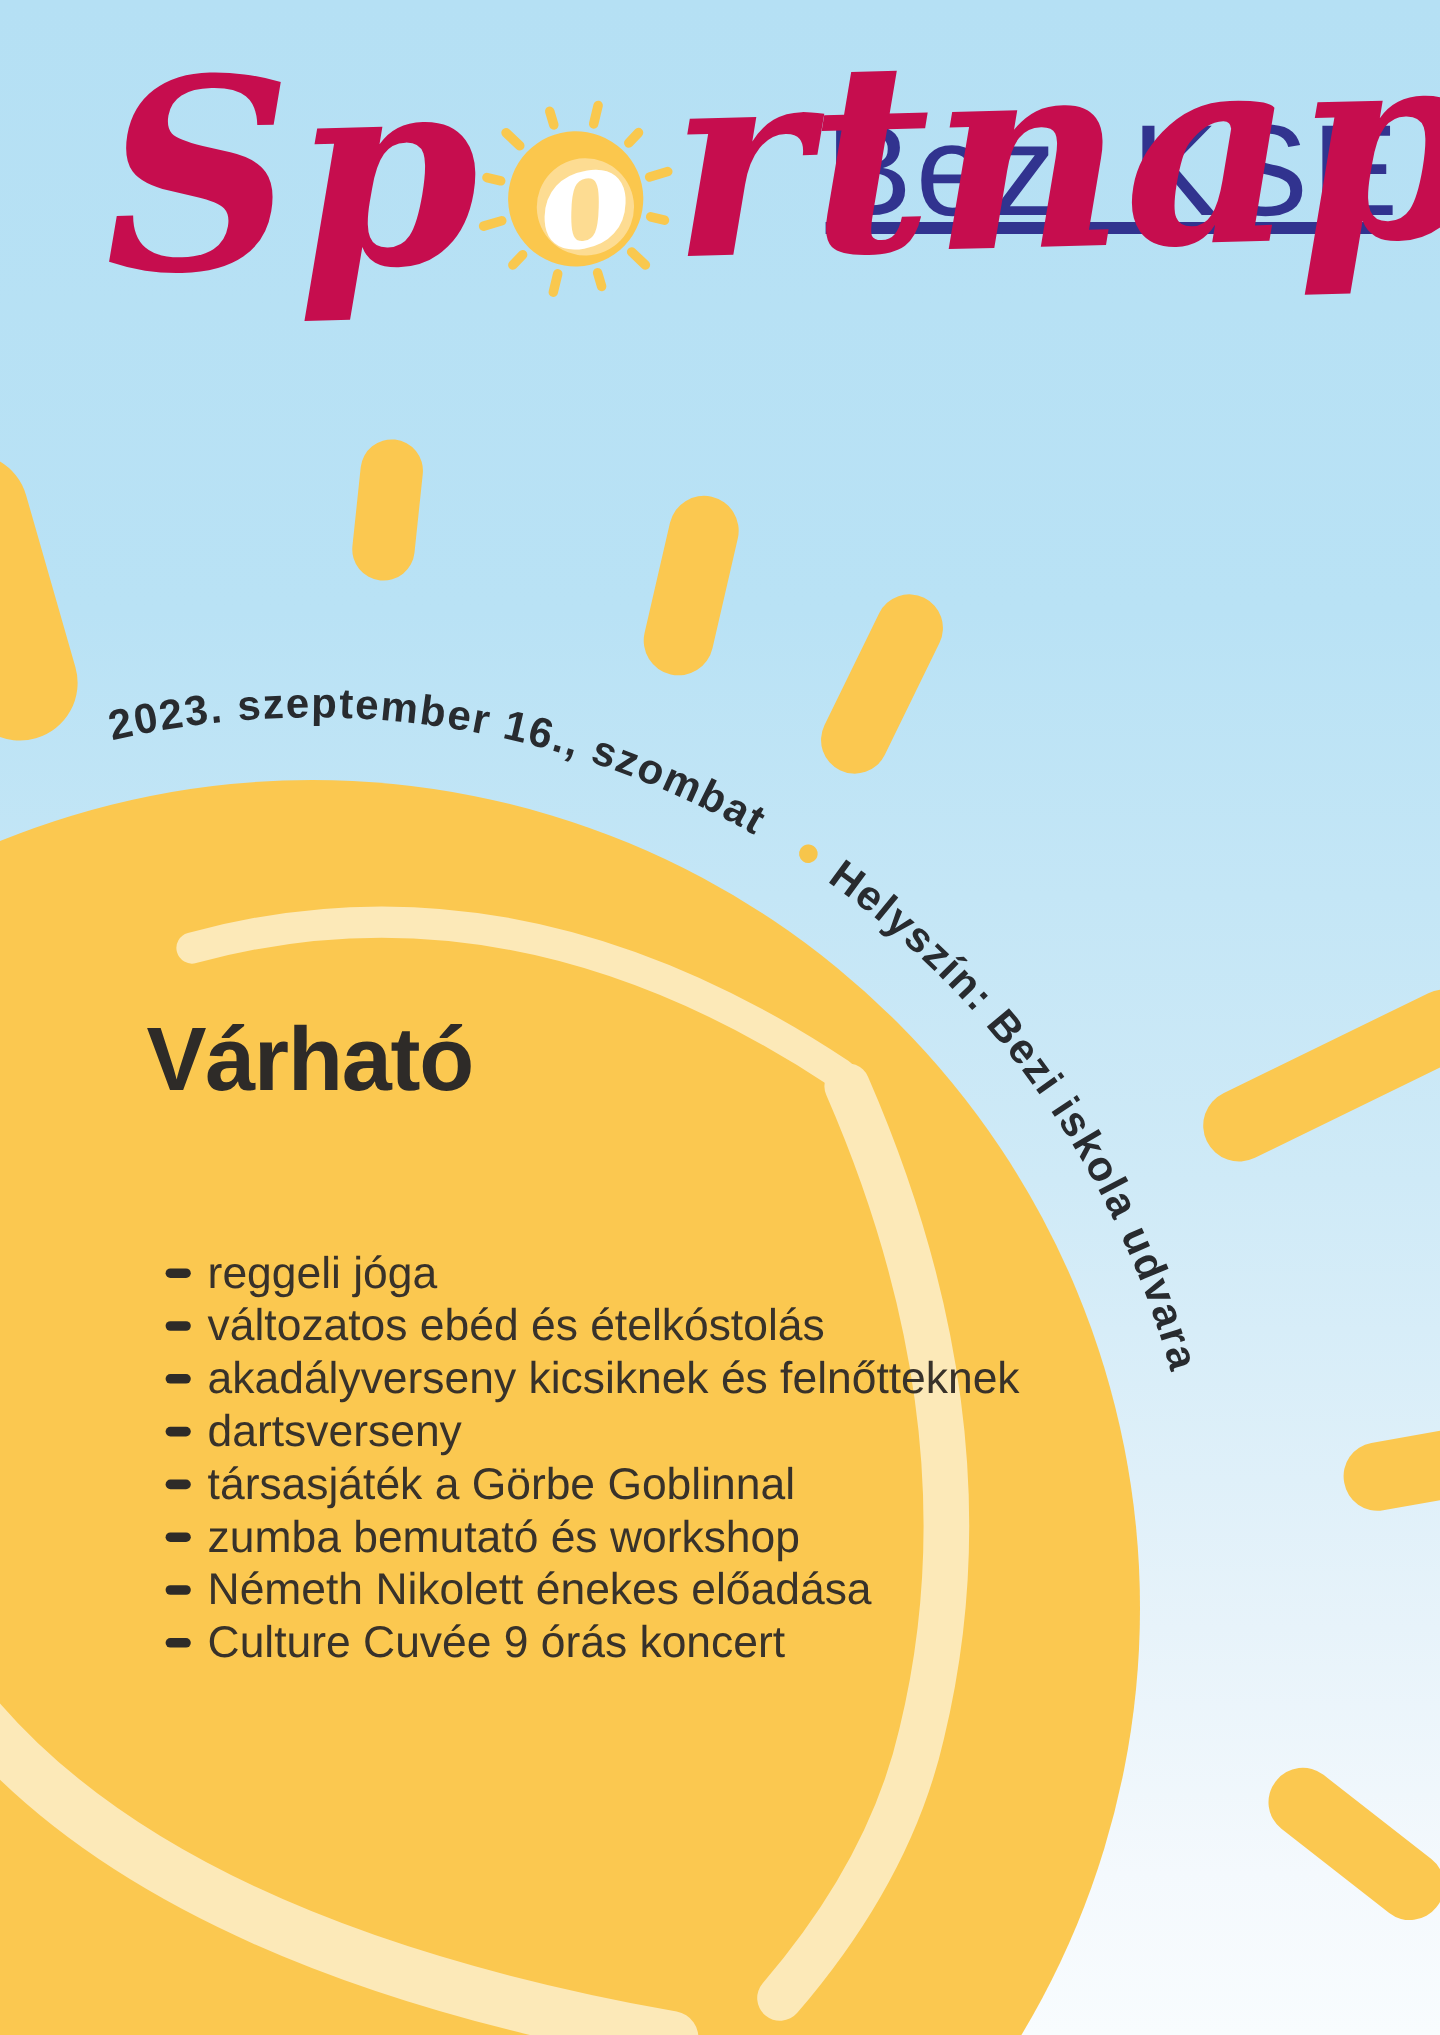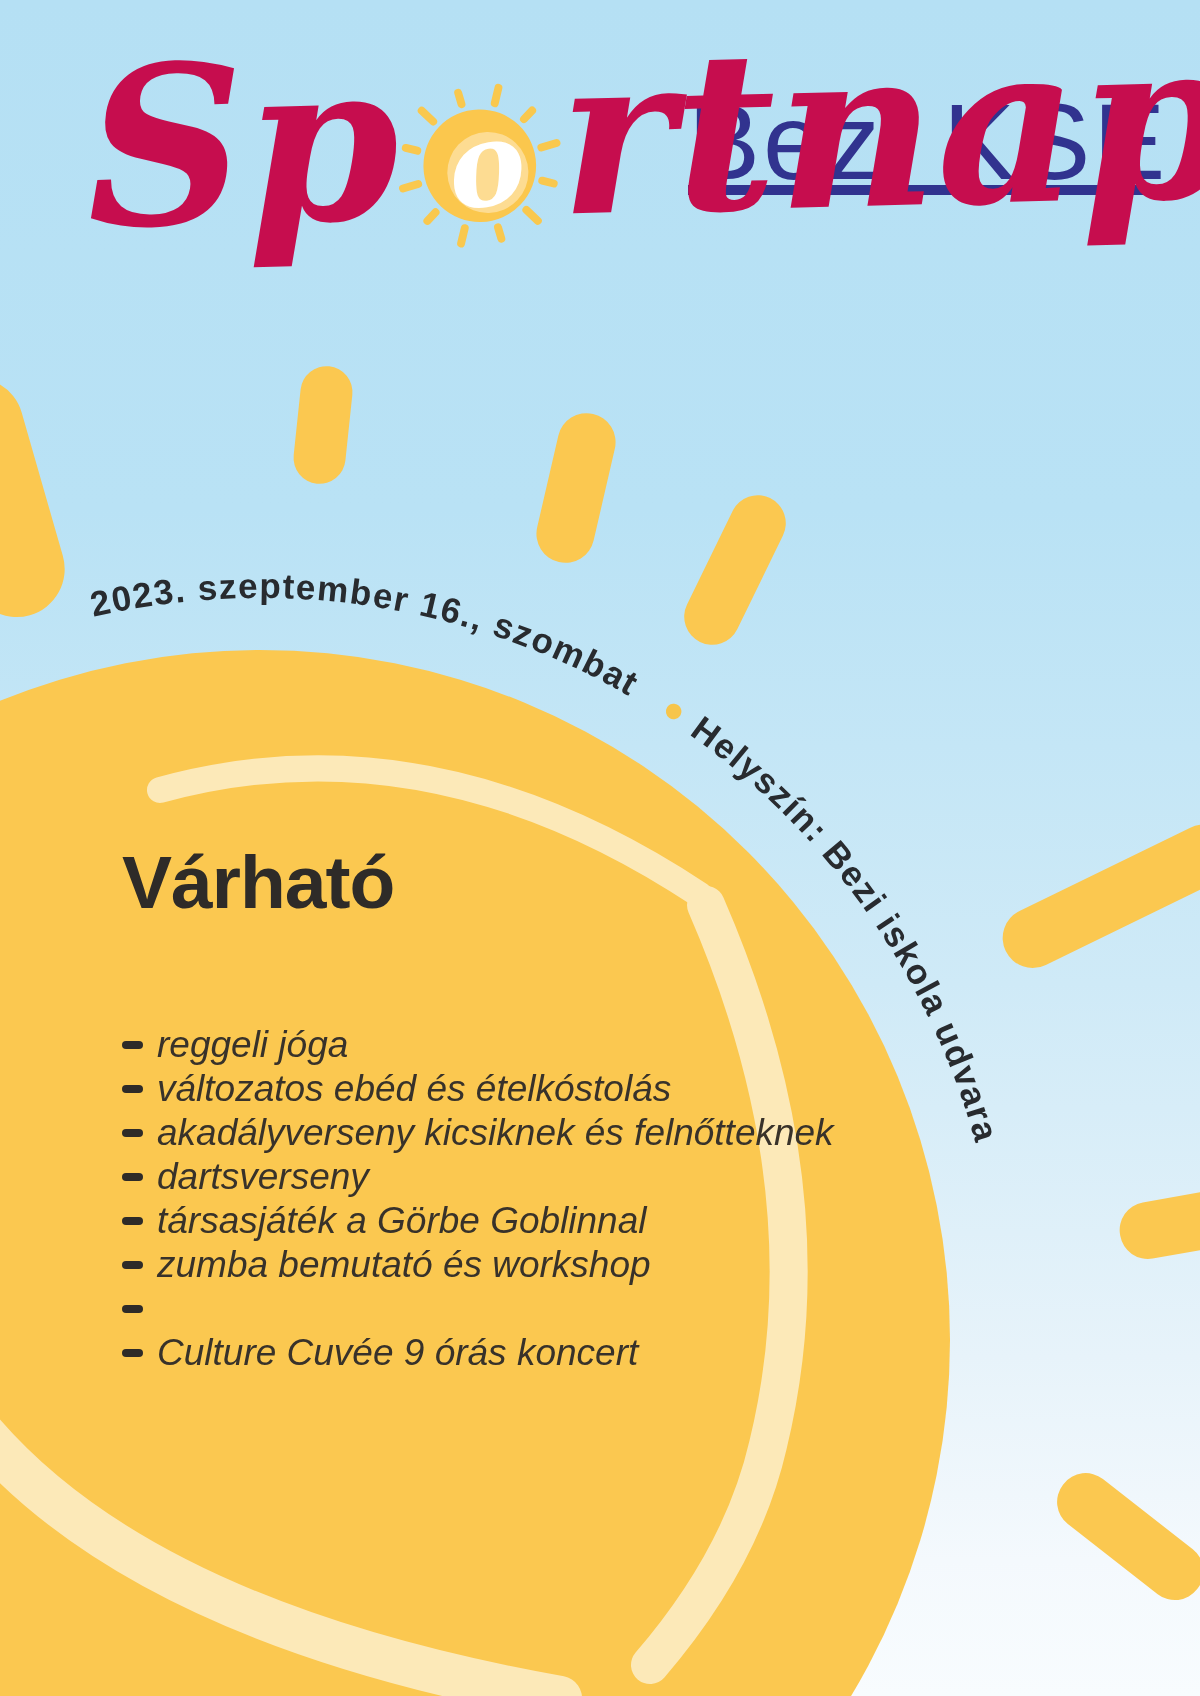--- a/index.html
+++ b/index.html
@@ -67,23 +67,22 @@
     line-height:88px;
     font-weight:800;
     letter-spacing:-1px;
     color:#2e2b28;
   }
 
   
   .programs {
     position:absolute;
     left:122px; top:1023px;
-    margin:0; padding:0;
+    margin:16px; padding:0;
     list-style:none;
-    font-style:italic;
   }
   .programs li {
     display:flex;
     align-items:center;
     height:44px;
     font-size:37px;
     font-weight:500;
     color:#38322a;
     white-space:nowrap;
   }
@@ -174,20 +173,21 @@
     <li>
         <span class="dash"></span>
         <span>társasjáték a Görbe Goblinnal</span>
       </li>
     <li>
         <span class="dash"></span>
         <span>zumba bemutató és workshop</span>
       </li>
     <li>
         <span class="dash"></span>
+        <span>Németh Nikolett énekes előadása</span>
       </li>
     <li>
         <span class="dash"></span>
         <span>Culture Cuvée 9 órás koncert</span>
       </li>
   </ul>
 
 </div>
 
 </body></html>

